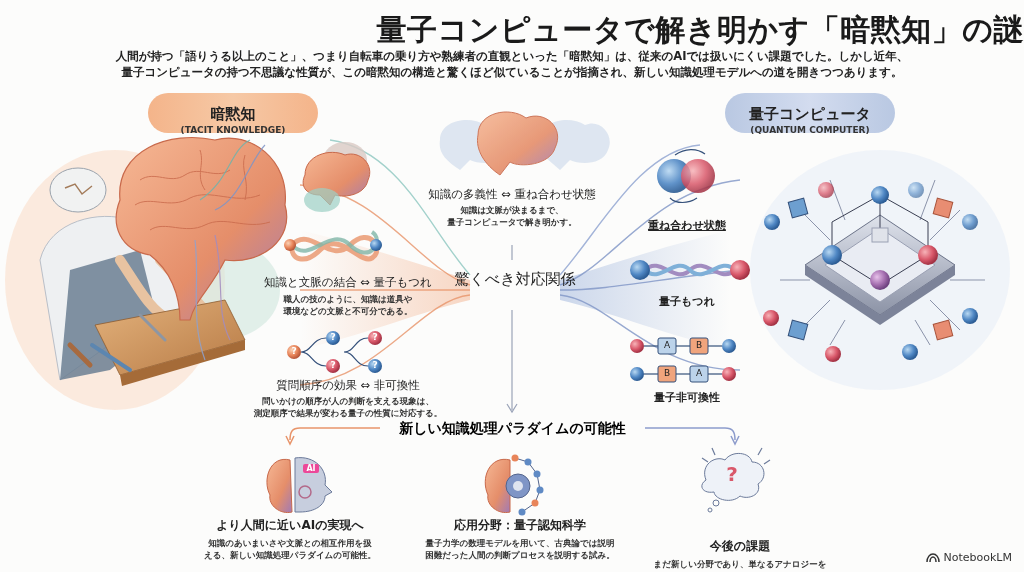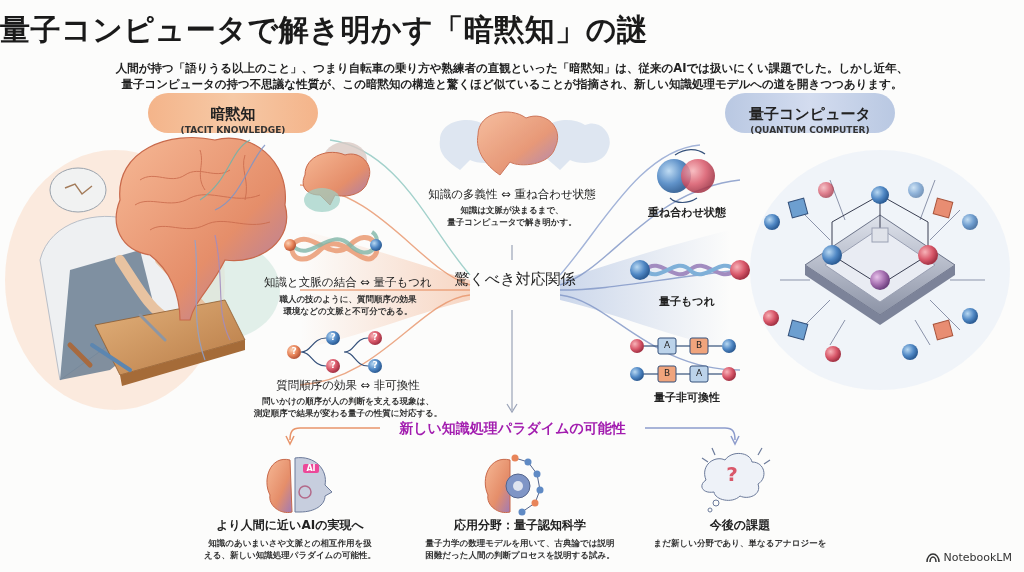--- a/index.html
+++ b/index.html
@@ -1,30 +1,30 @@
 <!DOCTYPE html>
 <html><head>
 <meta charset="utf-8">
 <style>
   * { box-sizing: border-box; margin: 0; padding: 0; }
   html, body { width: 1024px; height: 572px; overflow: hidden; background: #fcfcfb; }
   body { font-family: "DejaVu Sans", "Liberation Sans", sans-serif; color: #1f1f1f; position: relative; }
   .abs { position: absolute; }
-  .title { left: 0; width: 1024px; top: 10px; text-align: left; font-size: 30px; font-weight: bold; letter-spacing: 0.5px; color: #1a1a1a; }
-  .intro { left: 100px; width: 824px; top: 60px; text-align: center; font-size: 11.5px; line-height: 16px; font-weight: bold; color: #222; }
+  .title { left: 0; width: 1024px; top: 10px; text-align: right; font-size: 30px; font-weight: bold; letter-spacing: 0.5px; color: #1a1a1a; }
+  .intro { left: 100px; width: 824px; top: 48px; text-align: center; font-size: 11.5px; line-height: 16px; font-weight: bold; color: #222; }
   .pill { border-radius: 22px; text-align: center; padding-top: 12px; }
   .pill .jp { font-size: 15px; font-weight: bold; color: #222; line-height: 19px; }
   .pill .en { font-size: 9px; font-weight: bold; color: #333; line-height: 12px; }
   .pill-left { left: 148px; top: 93px; width: 170px; height: 40px; background: linear-gradient(90deg,#f4b48a,#f6c9a6,#f4b48a); }
   .pill-right { left: 725px; top: 93px; width: 170px; height: 40px; background: linear-gradient(90deg,#b9c8e2,#d3dcef,#b9c8e2); }
   .lbl-h { font-size: 11.5px; font-weight: normal; color: #222; text-align: center; white-space: nowrap; }
   .lbl-s { font-size: 8.5px; font-weight: bold; color: #333; text-align: center; line-height: 12px; white-space: nowrap; }
   .qlabel { font-size: 11px; font-weight: bold; color: #222; text-align: center; width: 120px; }
   .center-label { left: 420px; top: 270px; width: 190px; text-align: center; font-size: 15px; font-weight: normal; color: #222; }
-  .paradigm { left: 380px; top: 420px; width: 265px; text-align: center; font-size: 14px; font-weight: bold; color: #a21caf; background: #fcfcfb; }
+  .paradigm { left: 380px; top: 420px; width: 265px; text-align: center; font-size: 14px; font-weight: bold; color: #000000; background: #fcfcfb; }
   .bottom-h { font-size: 12px; font-weight: bold; text-align: center; color: #222; }
   .bottom-s { font-size: 8.5px; font-weight: bold; text-align: center; color: #333; line-height: 12px; }
   .brand { right: 12px; bottom: 8px; font-size: 11px; color: #333; display: flex; align-items: center; gap: 4px; }
   svg { position: absolute; left: 0; top: 0; }
 </style>
 </head>
 <body>
 
 <svg width="1024" height="572" viewBox="0 0 1024 572">
   <defs>
@@ -272,33 +272,33 @@
 </div>
 
 <div class="abs" style="left:412px; top:187px; width:200px;">
   <div class="lbl-h">知識の多義性 ⇔ 重ね合わせ状態</div>
   <div class="lbl-s" style="margin-top:2px;">知識は文脈が決まるまで、</div>
   <div class="lbl-s">量子コンピュータで解き明かす。</div>
 </div>
 
 <div class="abs" style="left:248px; top:275px; width:200px;">
   <div class="lbl-h">知識と文脈の結合 ⇔ 量子もつれ</div>
-  <div class="lbl-s" style="margin-top:3px;">職人の技のように、質問順序の効果</div>
+  <div class="lbl-s" style="margin-top:3px;">職人の技のように、知識は道具や</div>
   <div class="lbl-s">環境などの文脈と不可分である。</div>
 </div>
 
 <div class="abs" style="left:228px; top:378px; width:240px;">
   <div class="lbl-h">質問順序の効果 ⇔ 非可換性</div>
   <div class="lbl-s" style="margin-top:2px;">問いかけの順序が人の判断を支える現象は、</div>
   <div class="lbl-s">測定順序で結果が変わる量子の性質に対応する。</div>
 </div>
 
 <div class="abs center-label">驚くべき対応関係</div>
 
-<div class="abs qlabel" style="left:627px; top:205px;">重ね合わせ状態</div>
+<div class="abs qlabel" style="left:627px; top:218px;text-decoration:underline;">重ね合わせ状態</div>
 <div class="abs qlabel" style="left:627px; top:294px;">量子もつれ</div>
 <div class="abs qlabel" style="left:627px; top:390px;">量子非可換性</div>
 
 <div class="abs" style="left:661px; top:340px; width:12px; font-size:9px; text-align:center; color:#222;">A</div>
 <div class="abs" style="left:693px; top:340px; width:12px; font-size:9px; text-align:center; color:#222;">B</div>
 <div class="abs" style="left:661px; top:368px; width:12px; font-size:9px; text-align:center; color:#222;">B</div>
 <div class="abs" style="left:693px; top:368px; width:12px; font-size:9px; text-align:center; color:#222;">A</div>
 
 <div class="abs" style="left:289px; top:346px; width:10px; font-size:9px; font-weight:bold; text-align:center; color:#fff;">?</div>
 <div class="abs" style="left:328px; top:332px; width:10px; font-size:9px; font-weight:bold; text-align:center; color:#fff;">?</div>
@@ -315,21 +315,21 @@
 <div class="abs" style="left:180px; top:517px; width:220px;">
   <div class="bottom-h">より人間に近いAIの実現へ</div>
   <div class="bottom-s" style="margin-top:3px;">知識のあいまいさや文脈との相互作用を扱</div>
   <div class="bottom-s">える、新しい知識処理パラダイムの可能性。</div>
 </div>
 <div class="abs" style="left:400px; top:517px; width:240px;">
   <div class="bottom-h">応用分野：量子認知科学</div>
   <div class="bottom-s" style="margin-top:3px;">量子力学の数理モデルを用いて、古典論では説明</div>
   <div class="bottom-s">困難だった人間の判断プロセスを説明する試み。</div>
 </div>
-<div class="abs" style="left:630px; top:517px; width:220px;">
+<div class="abs" style="left:630px; top:538px; width:220px;">
   <div class="bottom-h">今後の課題</div>
   <div class="bottom-s" style="margin-top:3px;">まだ新しい分野であり、単なるアナロジーを</div>
 </div>
 
 <div class="abs brand">
   <svg width="14" height="10" viewBox="0 0 14 10" style="position:static;">
     <path d="M1 9 C1 4, 4 1, 7 1 C10 1, 13 4, 13 9" fill="none" stroke="#333" stroke-width="1.5"></path>
     <path d="M4 9 C4 6, 5.5 4, 7 4 C8.5 4, 10 6, 10 9" fill="none" stroke="#333" stroke-width="1.5"></path>
   </svg>
   <span>NotebookLM</span>

